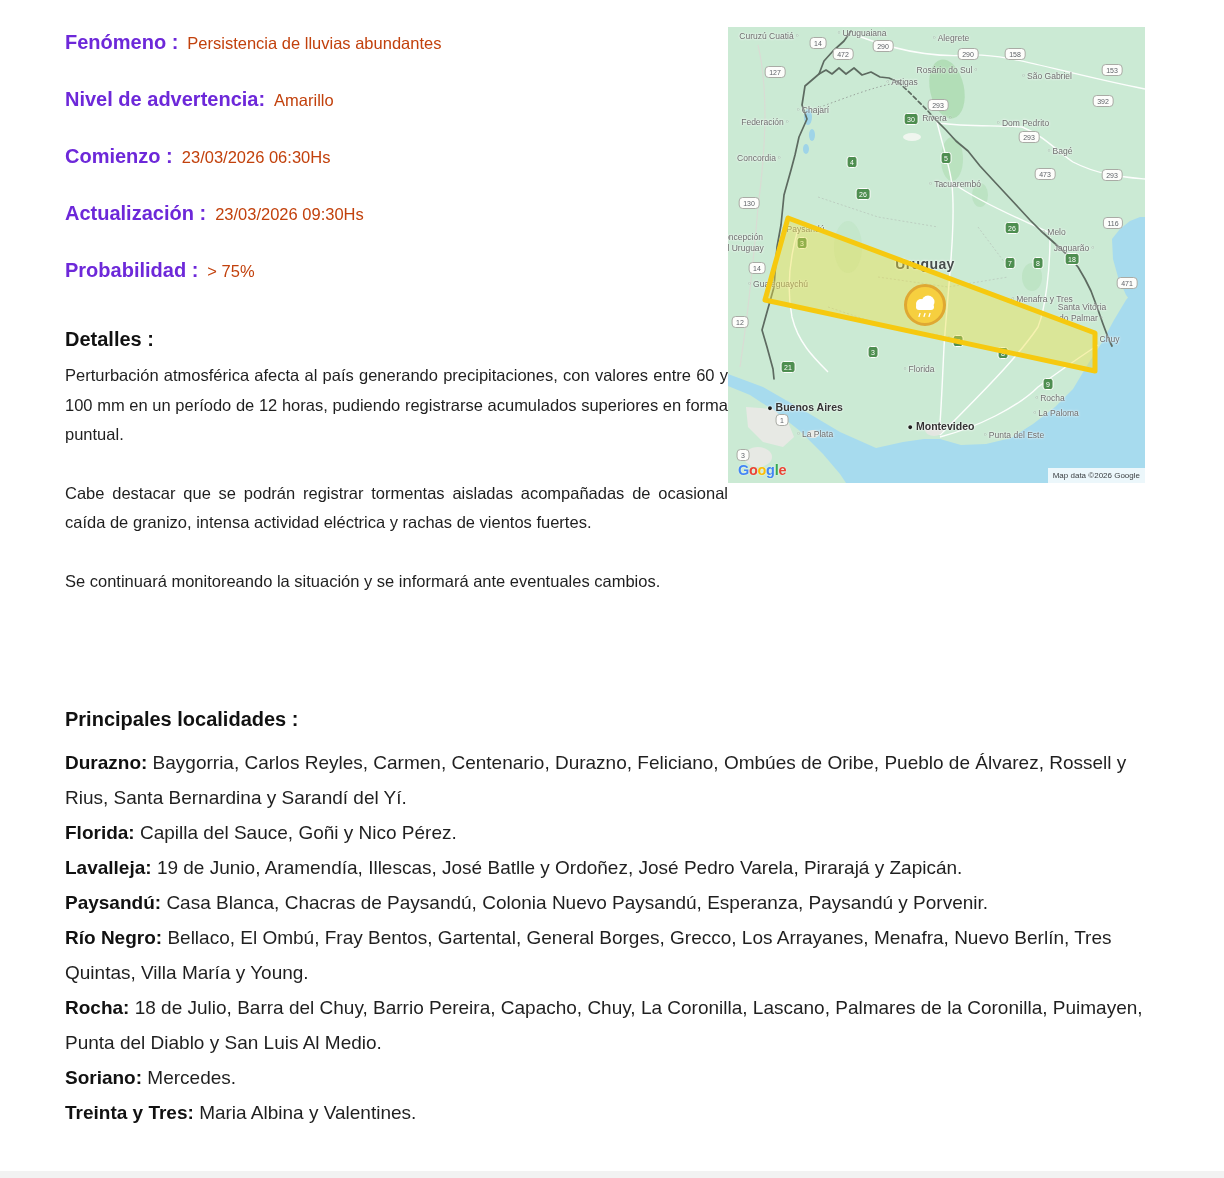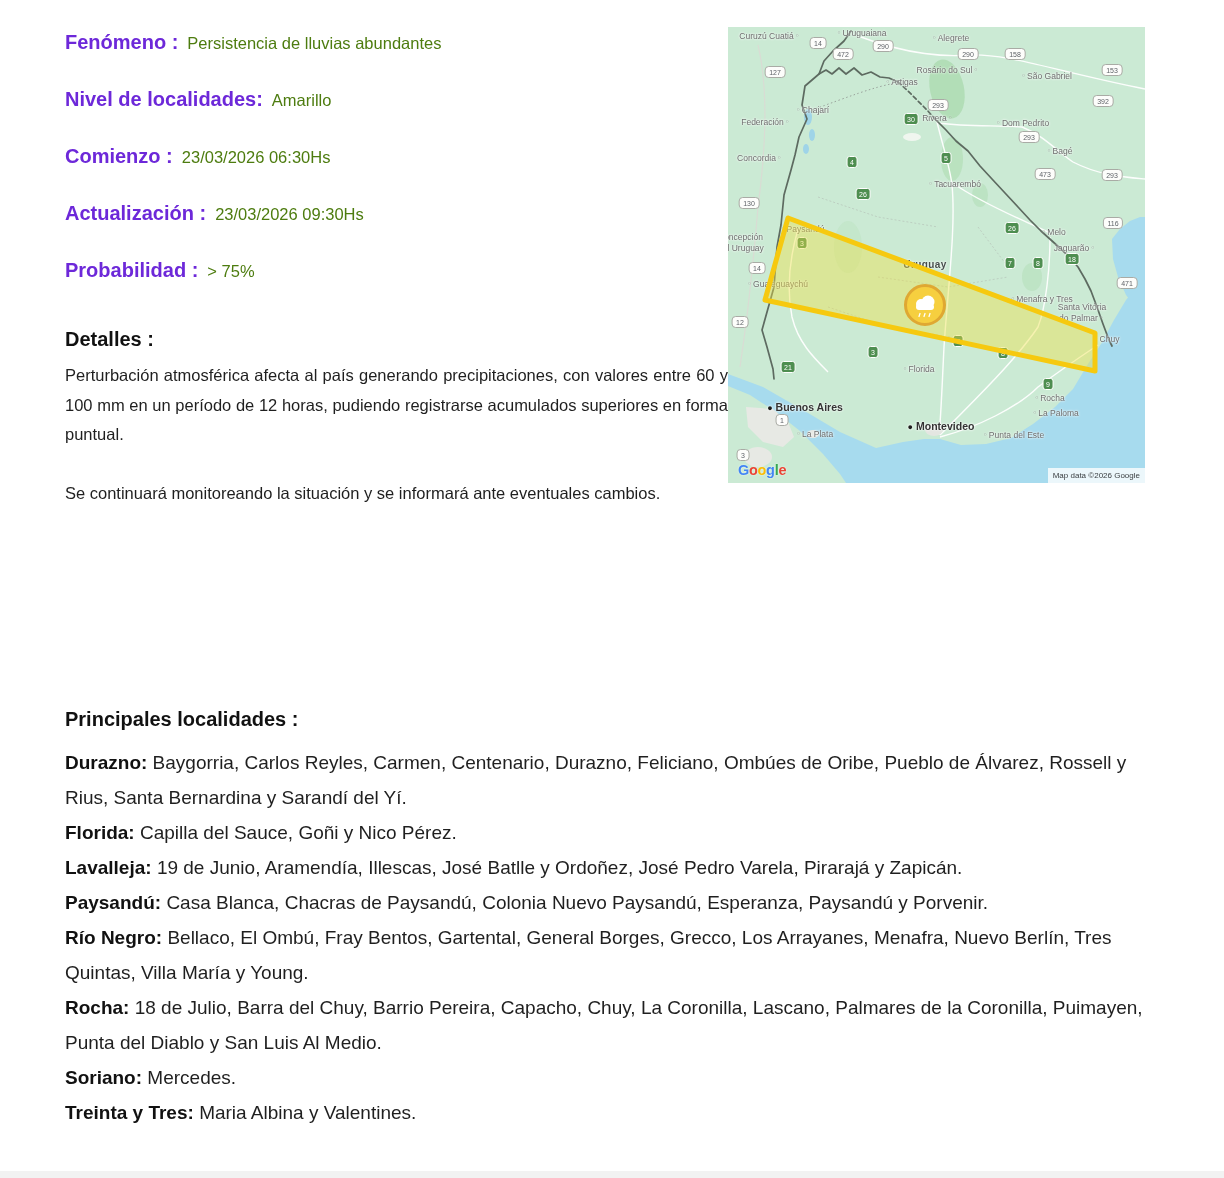--- a/index.html
+++ b/index.html
@@ -2,39 +2,39 @@
 <html><head>
 <meta charset="utf-8">
 <style>
   html,body{margin:0;padding:0;}
   body{width:1224px;height:1178px;background:#ffffff;position:relative;overflow:hidden;
        font-family:"Liberation Sans", sans-serif;color:#1c1c1c;}
   
   .fields{position:absolute;left:65px;top:31px;width:660px;}
   .field-row{display:flex;align-items:baseline;gap:9px;margin-bottom:34px;white-space:nowrap;}
   .field-label{font-size:20px;font-weight:bold;color:#6d28d9;}
-  .field-value{font-size:16.5px;color:#4d7c0f;}
+  .field-value{font-size:16.5px;color:#c2410c;}
   .details{position:absolute;left:65px;top:328px;width:663px;}
   .sec-heading{font-size:20px;font-weight:bold;color:#111;margin:0 0 10px 0;}
   .details p{font-size:16.5px;line-height:29.5px;text-align:justify;margin:0 0 29px 0;color:#1f1f1f;}
   .localities{position:absolute;left:65px;top:708px;width:1097px;}
   .localities .sec-heading{margin-bottom:14px;}
   .loc-entry{font-size:19px;line-height:35px;color:#1f1f1f;}
   .dept{font-weight:bold;color:#111;}
   .footer-strip{position:absolute;left:0;bottom:0;width:100%;height:7px;background:#f2f2f2;}
   
   .map{position:absolute;left:728px;top:27px;width:417px;height:456px;background:#cbead4;overflow:hidden;}
   .map svg{position:absolute;left:0;top:0;}
   #map-labels{position:absolute;left:0;top:0;width:100%;height:100%;z-index:2;}
   #overlay-svg{z-index:3;pointer-events:none;}
   .city{position:absolute;transform:translate(-50%,-50%);font-size:8.5px;color:#6e6e6e;
         white-space:pre-line;text-align:center;line-height:1.25;
         text-shadow:0 0 2px rgba(255,255,255,.95),0 0 3px rgba(255,255,255,.9);}
   .city.capital{font-size:10.5px;font-weight:600;color:#333;white-space:nowrap;}
-  .city.country{font-size:10px;font-weight:700;color:#474e4c;letter-spacing:.4px;white-space:nowrap;}
+  .city.country{font-size:14px;font-weight:700;color:#474e4c;letter-spacing:.4px;white-space:nowrap;}
   .city.clip{transform:translate(0,-50%);text-align:left;}
   .mk{font-style:normal;font-size:5px;vertical-align:2px;margin:0 2px;color:#808080;}
   .capital .mk{font-size:9px;color:#1d1d1d;vertical-align:0;margin:0 3px 0 0;}
   .shield{position:absolute;transform:translate(-50%,-50%);font-size:7px;line-height:1;z-index:2;}
   .shield.white{background:#fdfdfb;border:1px solid #a9aba5;border-radius:4px;color:#5f6368;padding:1.5px 3.5px;}
   .shield.green{background:#4e8e50;border:1px solid #ffffff;border-radius:3px;color:#fff;padding:1.5px 2.5px;}
   .glogo{position:absolute;left:10px;bottom:5px;font-size:14.5px;font-weight:600;letter-spacing:-.3px;z-index:4;
          text-shadow:0 0 2px rgba(255,255,255,.8);}
   .attrib{position:absolute;right:0;bottom:0;background:rgba(255,255,255,.78);font-size:8px;color:#3c4043;
           padding:3px 5px;z-index:4;}
@@ -43,40 +43,41 @@
 <body>
 
 <div>
 
   <section class="fields">
     <div class="field-row">
       <span class="field-label">Fenómeno :</span>
       <span class="field-value">Persistencia de lluvias abundantes</span>
     </div>
     <div class="field-row">
-      <span class="field-label">Nivel de localidades:</span>
+      <span class="field-label">Nivel de advertencia:</span>
       <span class="field-value">Amarillo</span>
     </div>
     <div class="field-row">
       <span class="field-label">Comienzo :</span>
       <span class="field-value">23/03/2026 06:30Hs</span>
     </div>
     <div class="field-row">
       <span class="field-label">Actualización :</span>
       <span class="field-value">23/03/2026 09:30Hs</span>
     </div>
     <div class="field-row">
       <span class="field-label">Probabilidad :</span>
       <span class="field-value">&gt; 75%</span>
     </div>
   </section>
 
   <section class="details">
     <h2 class="sec-heading">Detalles :</h2>
     <p>Perturbación atmosférica afecta al país generando precipitaciones, con valores entre 60 y 100 mm en un período de 12 horas, pudiendo registrarse acumulados superiores en forma puntual.</p>
+    <p>Cabe destacar que se podrán registrar tormentas aisladas acompañadas de ocasional caída de granizo, intensa actividad eléctrica y rachas de vientos fuertes.</p>
     <p>Se continuará monitoreando la situación y se informará ante eventuales cambios.</p>
   </section>
 
   <section class="localities">
     <h2 class="sec-heading">Principales localidades :</h2>
     <div class="loc-entry"><span class="dept">Durazno:</span> <span>Baygorria, Carlos Reyles, Carmen, Centenario, Durazno, Feliciano, Ombúes de Oribe, Pueblo de Álvarez, Rossell y Rius, Santa Bernardina y Sarandí del Yí.</span></div>
     <div class="loc-entry"><span class="dept">Florida:</span> <span>Capilla del Sauce, Goñi y Nico Pérez.</span></div>
     <div class="loc-entry"><span class="dept">Lavalleja:</span> <span>19 de Junio, Aramendía, Illescas, José Batlle y Ordoñez, José Pedro Varela, Pirarajá y Zapicán.</span></div>
     <div class="loc-entry"><span class="dept">Paysandú:</span> <span>Casa Blanca, Chacras de Paysandú, Colonia Nuevo Paysandú, Esperanza, Paysandú y Porvenir.</span></div>
     <div class="loc-entry"><span class="dept">Río Negro:</span> <span>Bellaco, El Ombú, Fray Bentos, Gartental, General Borges, Grecco, Los Arrayanes, Menafra, Nuevo Berlín, Tres Quintas, Villa María y Young.</span></div>

